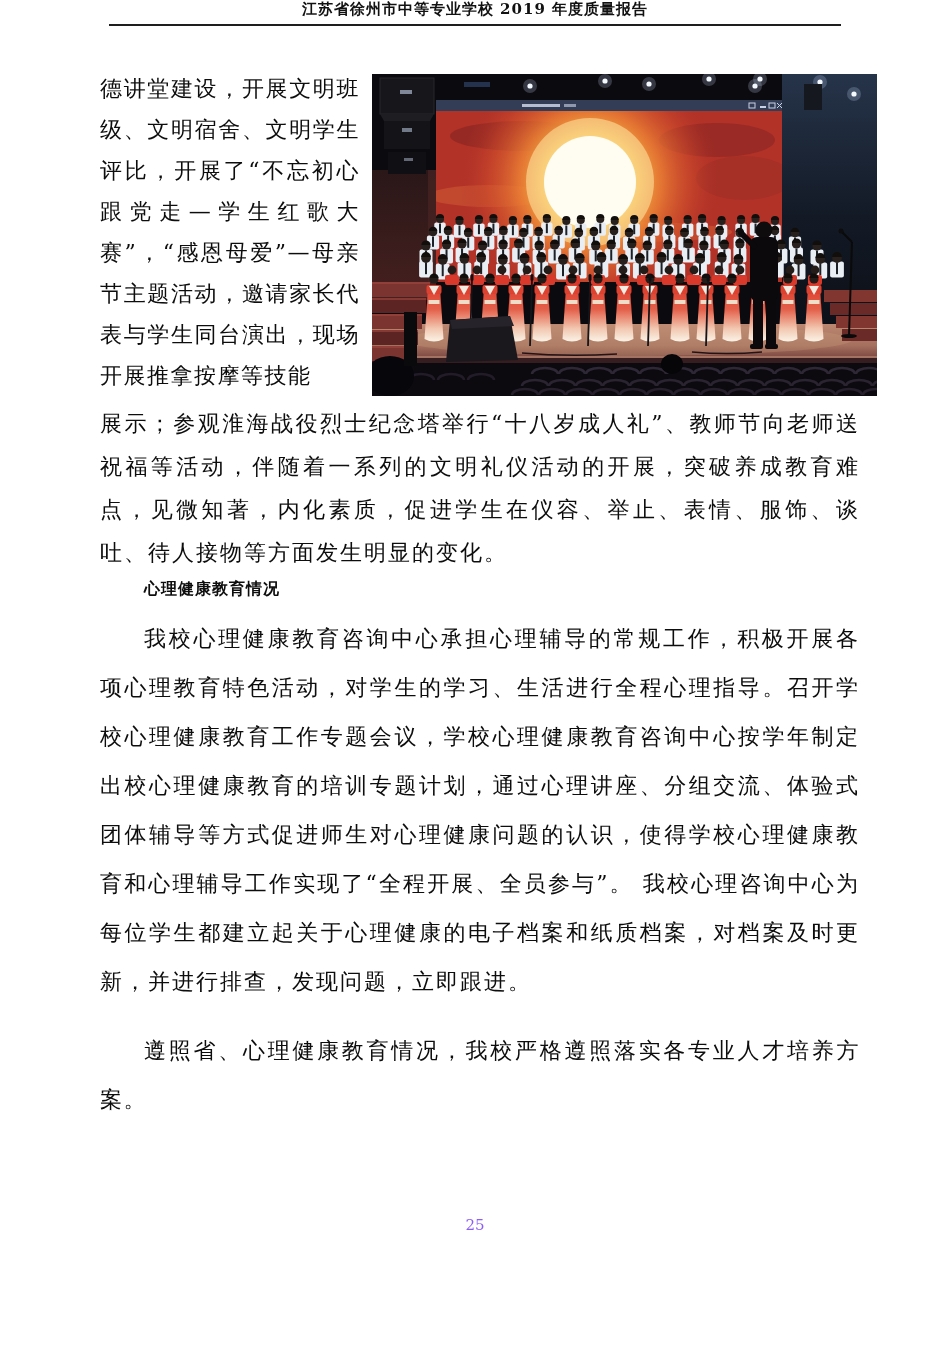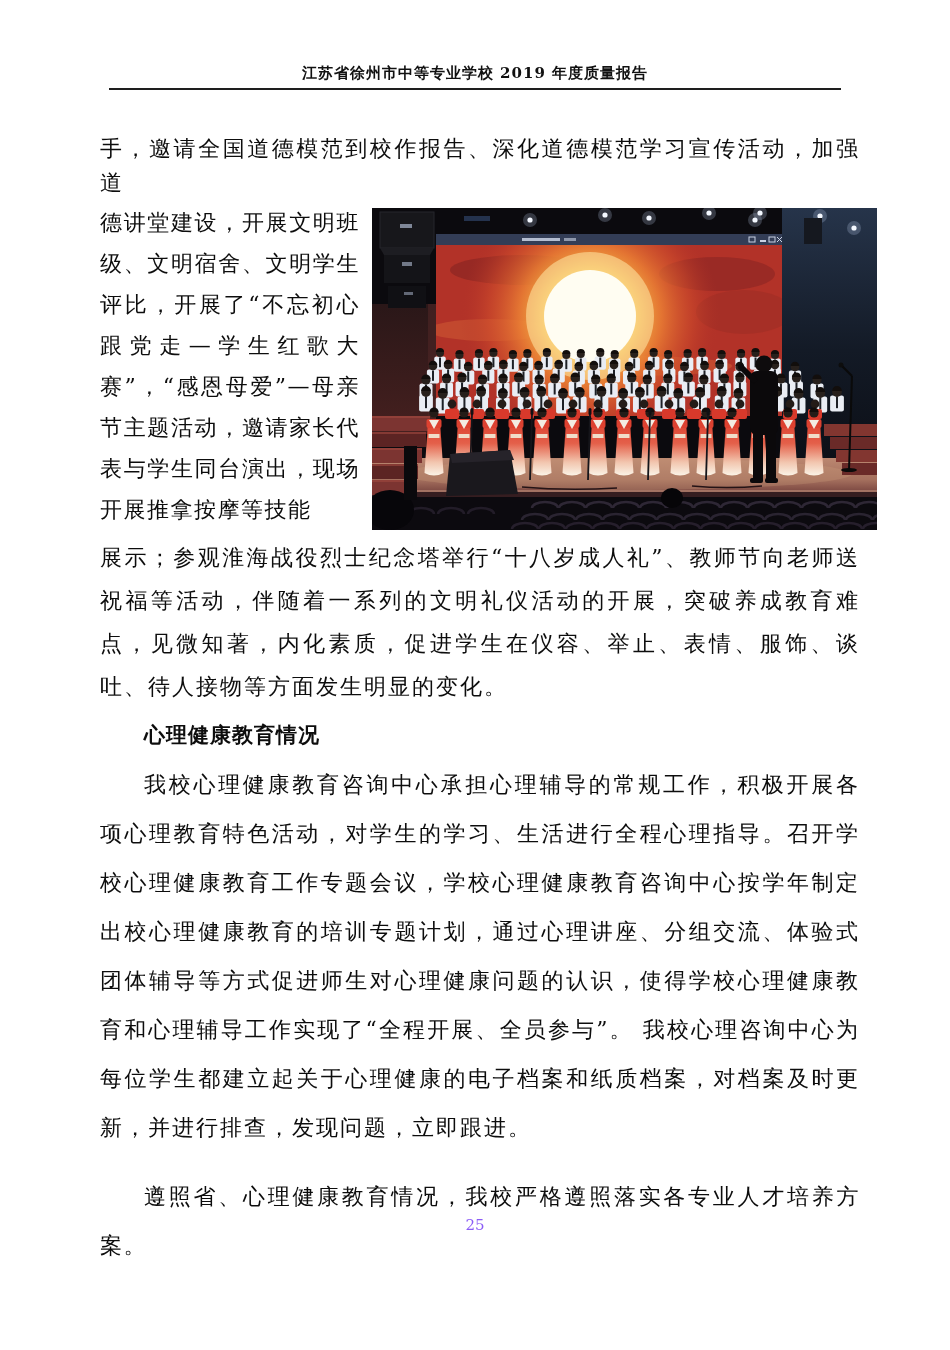--- a/index.html
+++ b/index.html
@@ -4,51 +4,50 @@
 <style>
   html,body{margin:0;padding:0;background:#ffffff;}
   .page{
     position:relative;
     width:950px;height:1350px;
     background:#ffffff;
     font-family:"DejaVu Serif","Liberation Serif",serif;
     color:#0d0d0d;
     overflow:hidden;
   }
-  .header{padding-top:64px;text-align:center;font-size:15px;font-weight:700;letter-spacing:1px;color:#111;}
+  .header{text-align:center;font-size:15px;font-weight:700;letter-spacing:1px;color:#111;}
   .header-rule{width:732px;height:2px;background:#1e1e1e;margin:5px auto 0;}
   .content{margin:42px 90px 0 100px;font-size:22px;text-align:justify;}
   .line1{line-height:34px;letter-spacing:2px;}
   .wrap-row{display:flex;align-items:flex-end;margin-top:2px;}
   .col-left{width:260px;line-height:41px;letter-spacing:1.5px;text-align:justify;}
   .photo-wrap{
     flex:0 0 505px;width:505px;height:322px;
     margin-left:auto;margin-right:-17px;margin-top:-3px;
     background:#0b0a0e;overflow:hidden;
   }
   .photo-wrap svg{display:block;}
   .p1-rest{line-height:43px;letter-spacing:2px;margin-top:6px;}
-  .sec-heading{font-size:21px;font-weight:700;text-indent:44px;line-height:30px;margin-top:12px;letter-spacing:1px;text-align:left;}
+  .sec-heading{font-size:16px;font-weight:700;text-indent:44px;line-height:30px;letter-spacing:1px;text-align:left;}
   .para{line-height:49px;letter-spacing:2px;text-indent:2em;margin-top:10px;}
   .para.last{margin-top:20px;letter-spacing:1.5px;}
   .page-number{position:absolute;left:0;right:0;top:1216px;text-align:center;font-size:15px;color:#8b5cf6;}
 </style>
 </head>
 <body>
 
 <div class="page">
 
   <div class="header">
     <span>江苏省徐州市中等专业学校 2019 年度质量报告</span>
   </div>
   <div class="header-rule"></div>
 
   <div class="content">
 
-    <div class="line1">手，邀请全国道德模范到校作报告、深化道德模范学习宣传活动，加强道</div>
 
     <div class="wrap-row">
       <div class="col-left">德讲堂建设，开展文明班级、文明宿舍、文明学生评比，开展了“不忘初心跟党走—学生红歌大赛”，“感恩母爱”—母亲节主题活动，邀请家长代表与学生同台演出，现场开展推拿按摩等技能</div>
       <div class="photo-wrap" id="photo" title="学生红歌大赛合唱演出照片">
           <svg width="505" height="322" viewBox="0 0 505 322" xmlns="http://www.w3.org/2000/svg">
             <defs>
               <radialGradient id="sun" gradientUnits="userSpaceOnUse" cx="218" cy="108" r="130">
                 <stop offset="0" stop-color="#fffef6"></stop>
                 <stop offset="0.16" stop-color="#fff4cc"></stop>
                 <stop offset="0.34" stop-color="#f5b948"></stop>

